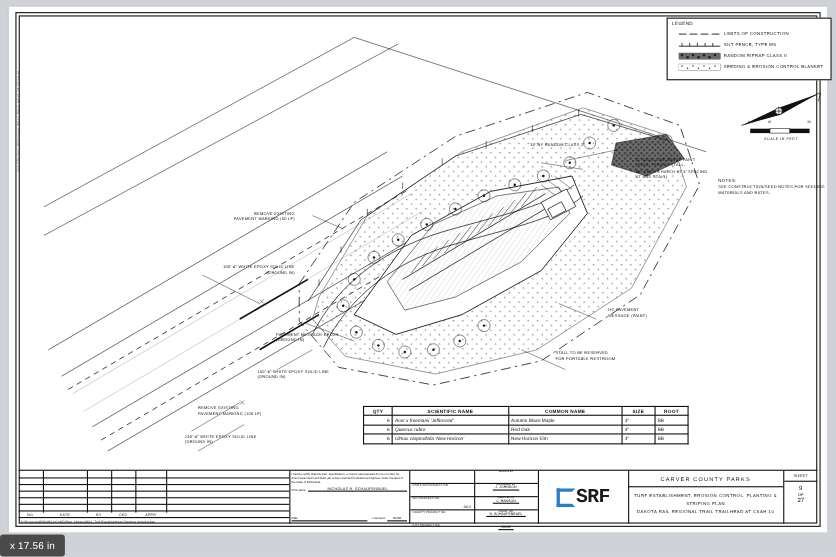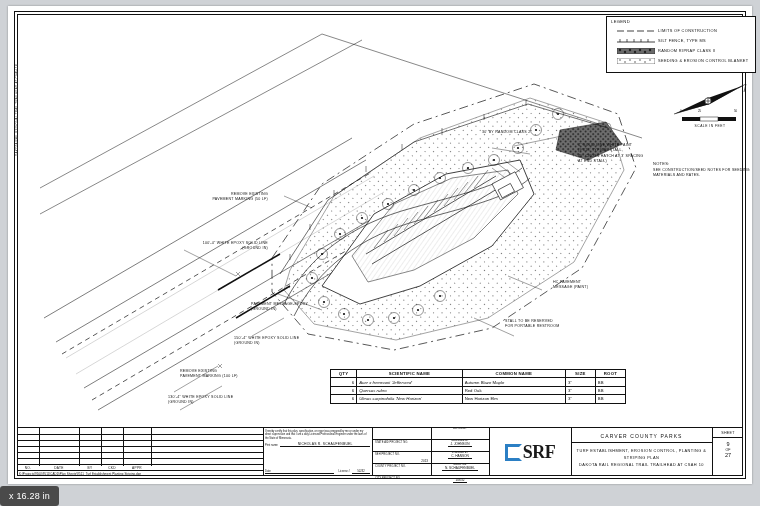--- a/index.html
+++ b/index.html
@@ -56,21 +56,21 @@
   .projlbl{font-size:2.6px;letter-spacing:.1px;color:#111;}
   .projval{position:absolute;right:3px;bottom:0.5px;font-size:3px;color:#111;}
   .tb-by{position:absolute;left:414px;top:0;width:58px;height:48px;border-right:1px solid #111;}
   .bycell{position:relative;height:12px;border-bottom:0.6px solid #111;box-sizing:border-box;text-align:center;}
   .bylbl{font-size:2.5px;color:#111;line-height:1.1;}
   .byval{font-size:3.2px;color:#111;border-bottom:0.5px solid #111;display:inline-block;padding:0 3px;}
   .tb-logo{position:absolute;left:472px;top:0;width:82px;height:48px;border-right:1px solid #111;
            display:flex;align-items:center;justify-content:center;}
   .srf{display:flex;align-items:center;}
   .srf-mark{width:17px;height:17px;border:3.2px solid #2b7fc4;border-right-color:transparent;box-sizing:border-box;margin-right:1px;}
-  .srf-txt{font-size:18px;font-weight:bold;letter-spacing:-0.5px;color:#1a1a1a;font-family:Liberation Serif, serif;text-align:right;}
+  .srf-txt{font-size:18px;font-weight:bold;letter-spacing:-0.5px;color:#1a1a1a;font-family:Liberation Mono, monospace;text-align:right;}
   .tb-name{position:absolute;left:554px;top:0;right:30px;height:48px;border-right:1px solid #111;}
   .owner{text-align:center;font-size:5px;letter-spacing:1.1px;color:#111;padding-top:5px;border-bottom:0.7px solid #111;padding-bottom:3px;}
   .ptitle{text-align:center;font-size:3.9px;letter-spacing:.45px;color:#111;padding-top:4px;line-height:1.85;}
   .tb-sheet{position:absolute;right:0;top:0;width:30px;height:48px;text-align:center;}
   .sh-lbl{font-size:3.6px;letter-spacing:.3px;color:#111;padding-top:3px;border-bottom:0.7px solid #111;padding-bottom:2px;}
   .sh-num{font-size:5.5px;color:#111;padding-top:2.5px;line-height:1.35;}
   .sh-of{font-size:3.6px;color:#111;line-height:1.2;}
   
   .tooltip{position:absolute;left:0px;bottom:0px;background:#4a4a4a;color:#fff;font-size:9px;
            padding:5px 9px;border-radius:3px;letter-spacing:.2px;}
@@ -478,15 +478,15 @@
 
       <div class="tb-sheet">
         <div class="sh-lbl">SHEET</div>
         <div class="sh-num">9</div>
         <div class="sh-of">OF</div>
         <div class="sh-num" style="padding-top:0;">27</div>
       </div>
     </div>
   </div>
 
-  <div class="tooltip">x 16.28 in</div>
+  <div class="tooltip">x 17.56 in</div>
   <div class="scrollbar"></div>
 </div>
 
 </body></html>

